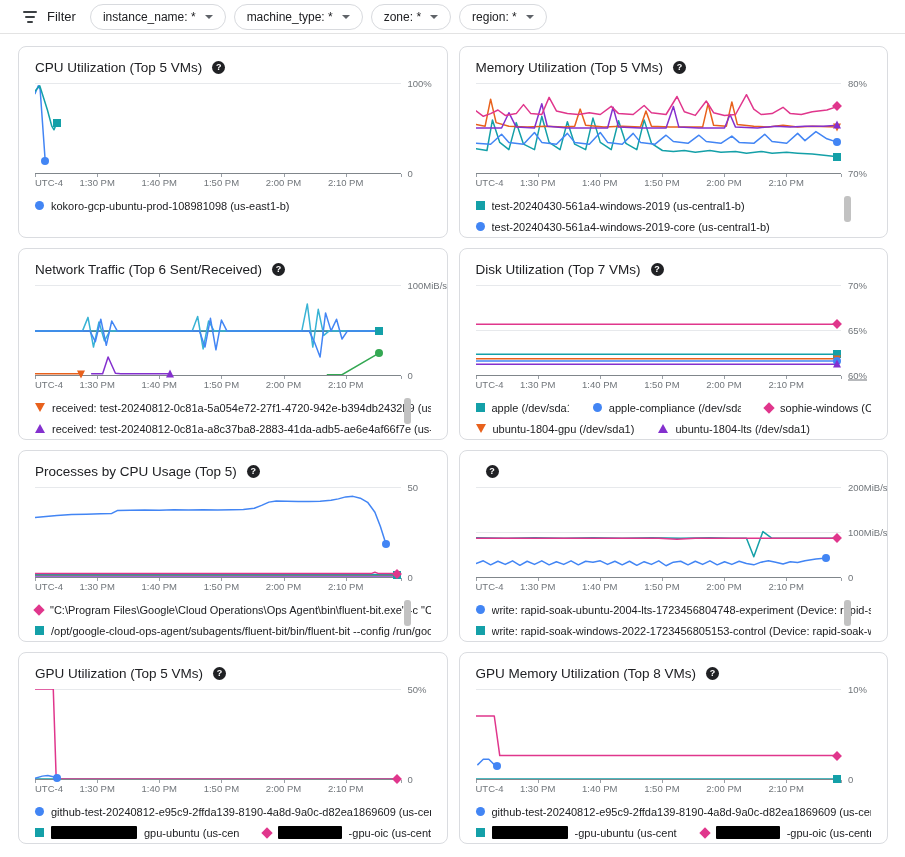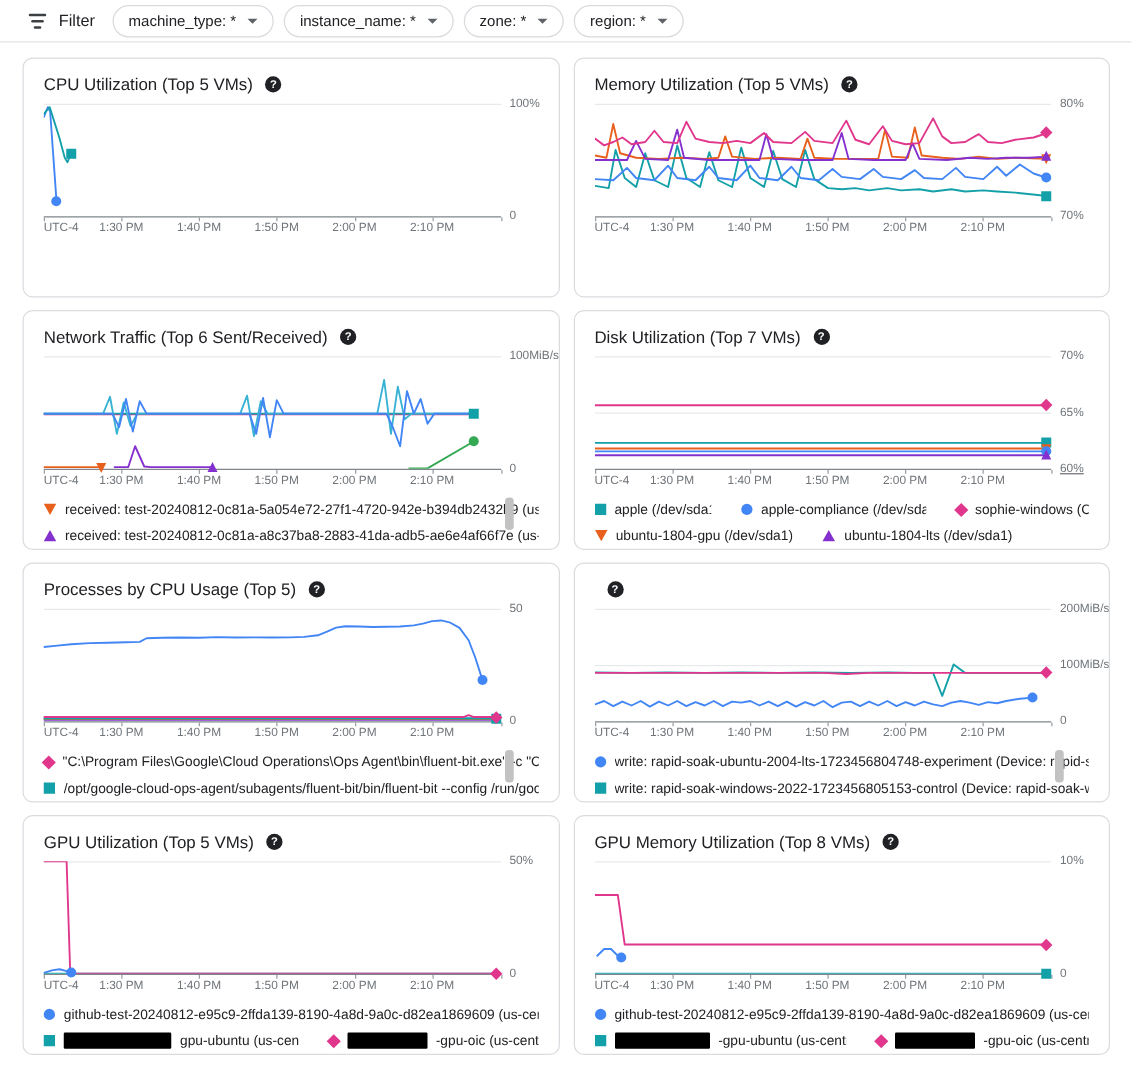--- a/index.html
+++ b/index.html
@@ -62,25 +62,25 @@
 
   <div class="topbar">
     <span class="filter-icon">
         <i></i>
         <i></i>
         <i></i>
       </span>
     <span class="filter-label">Filter</span>
     <div class="chips">
         <span class="chip">
-          <span>machine_type: *</span>
+          <span>instance_name: *</span>
           <span class="caret"></span>
         </span>
         <span class="chip">
-          <span>instance_name: *</span>
+          <span>machine_type: *</span>
           <span class="caret"></span>
         </span>
         <span class="chip">
           <span>zone: *</span>
           <span class="caret"></span>
         </span>
         <span class="chip">
           <span>region: *</span>
           <span class="caret"></span>
         </span>
@@ -114,20 +114,26 @@
         </div>
       <div class="xlabels">
           <span style="left: 0%;">UTC-4</span>
           <span class="centered" style="left: 17%;">1:30 PM</span>
           <span class="centered" style="left: 34%;">1:40 PM</span>
           <span class="centered" style="left: 51%;">1:50 PM</span>
           <span class="centered" style="left: 68%;">2:00 PM</span>
           <span class="centered" style="left: 85%;">2:10 PM</span>
         </div>
       <div class="legend">
+          <div class="lrow">
+            <span class="litem">
+              <span class="lg lg-circle" style="background: rgb(66, 133, 244);"></span>
+              <span class="ltext">kokoro-gcp-ubuntu-prod-108981098 (us-east1-b)</span>
+            </span>
+          </div>
         </div>
     </section>
 
     <section class="card">
       <div class="card-head">
         <span class="card-title">Memory Utilization (Top 5 VMs)</span>
         <span class="help-icon">?</span>
       </div>
       <div class="plot">
           <div class="gridline" style="top: 0%;"></div>
@@ -153,20 +159,35 @@
           <span class="tick" style="left: 85%;"></span>
           <span class="tick" style="left: 100%;"></span>
         </div>
       <div class="xlabels">
           <span style="left: 0%;">UTC-4</span>
           <span class="centered" style="left: 17%;">1:30 PM</span>
           <span class="centered" style="left: 34%;">1:40 PM</span>
           <span class="centered" style="left: 51%;">1:50 PM</span>
           <span class="centered" style="left: 68%;">2:00 PM</span>
           <span class="centered" style="left: 85%;">2:10 PM</span>
+        </div>
+      <div class="legend">
+          <div class="lrow">
+            <span class="litem">
+              <span class="lg lg-square" style="background: rgb(20, 160, 168);"></span>
+              <span class="ltext">test-20240430-561a4-windows-2019 (us-central1-b)</span>
+            </span>
+          </div>
+          <div class="lrow">
+            <span class="litem">
+              <span class="lg lg-circle" style="background: rgb(66, 133, 244);"></span>
+              <span class="ltext">test-20240430-561a4-windows-2019-core (us-central1-b)</span>
+            </span>
+          </div>
+          <span class="lscroll"></span>
         </div>
     </section>
 
     <section class="card">
       <div class="card-head">
         <span class="card-title">Network Traffic (Top 6 Sent/Received)</span>
         <span class="help-icon">?</span>
       </div>
       <div class="plot">
           <div class="gridline" style="top: 0%;"></div>

